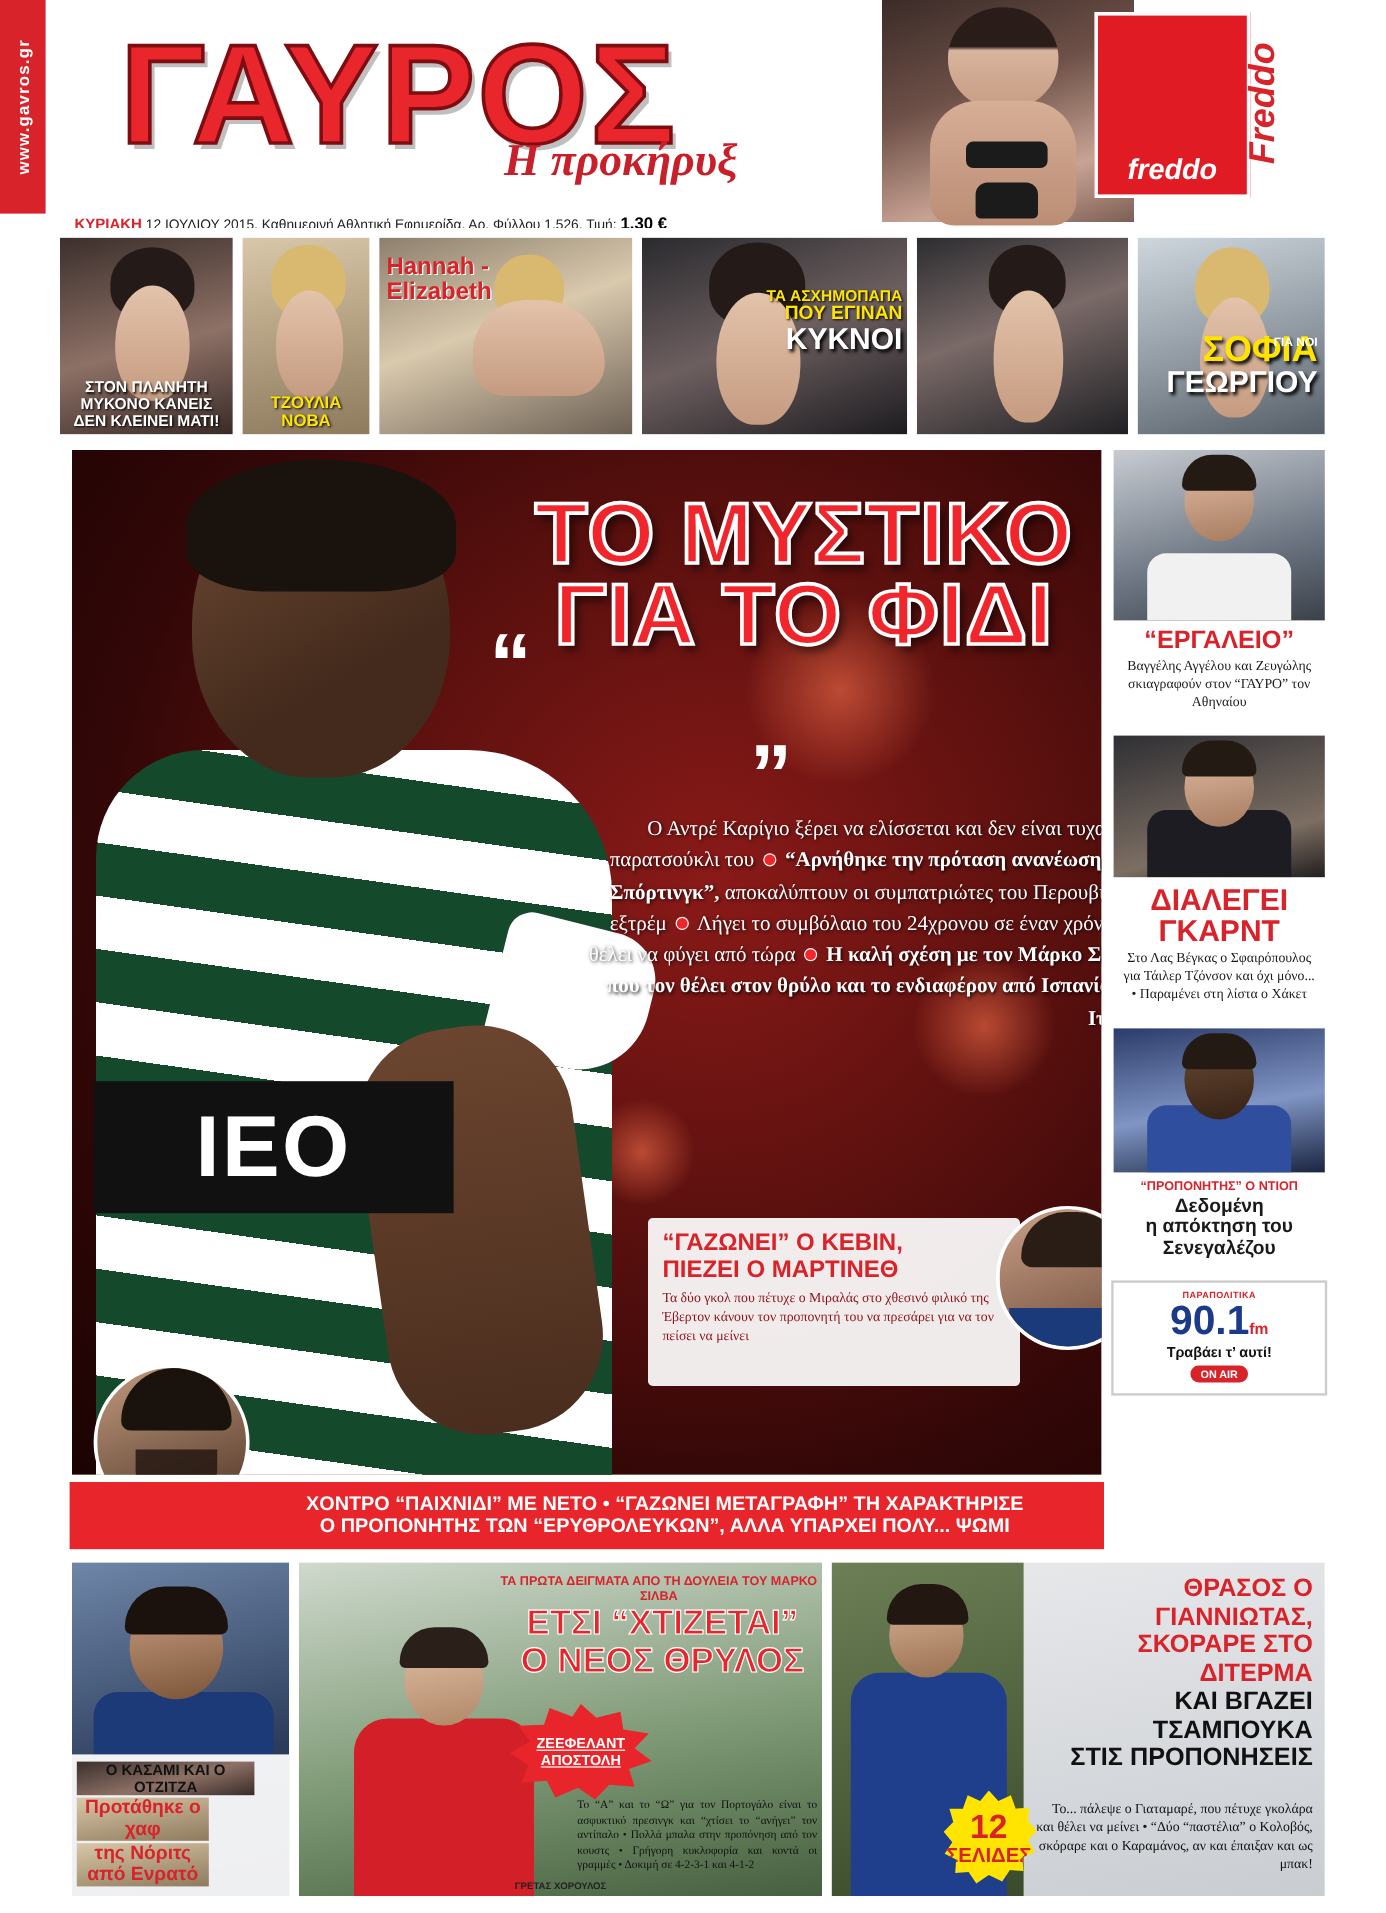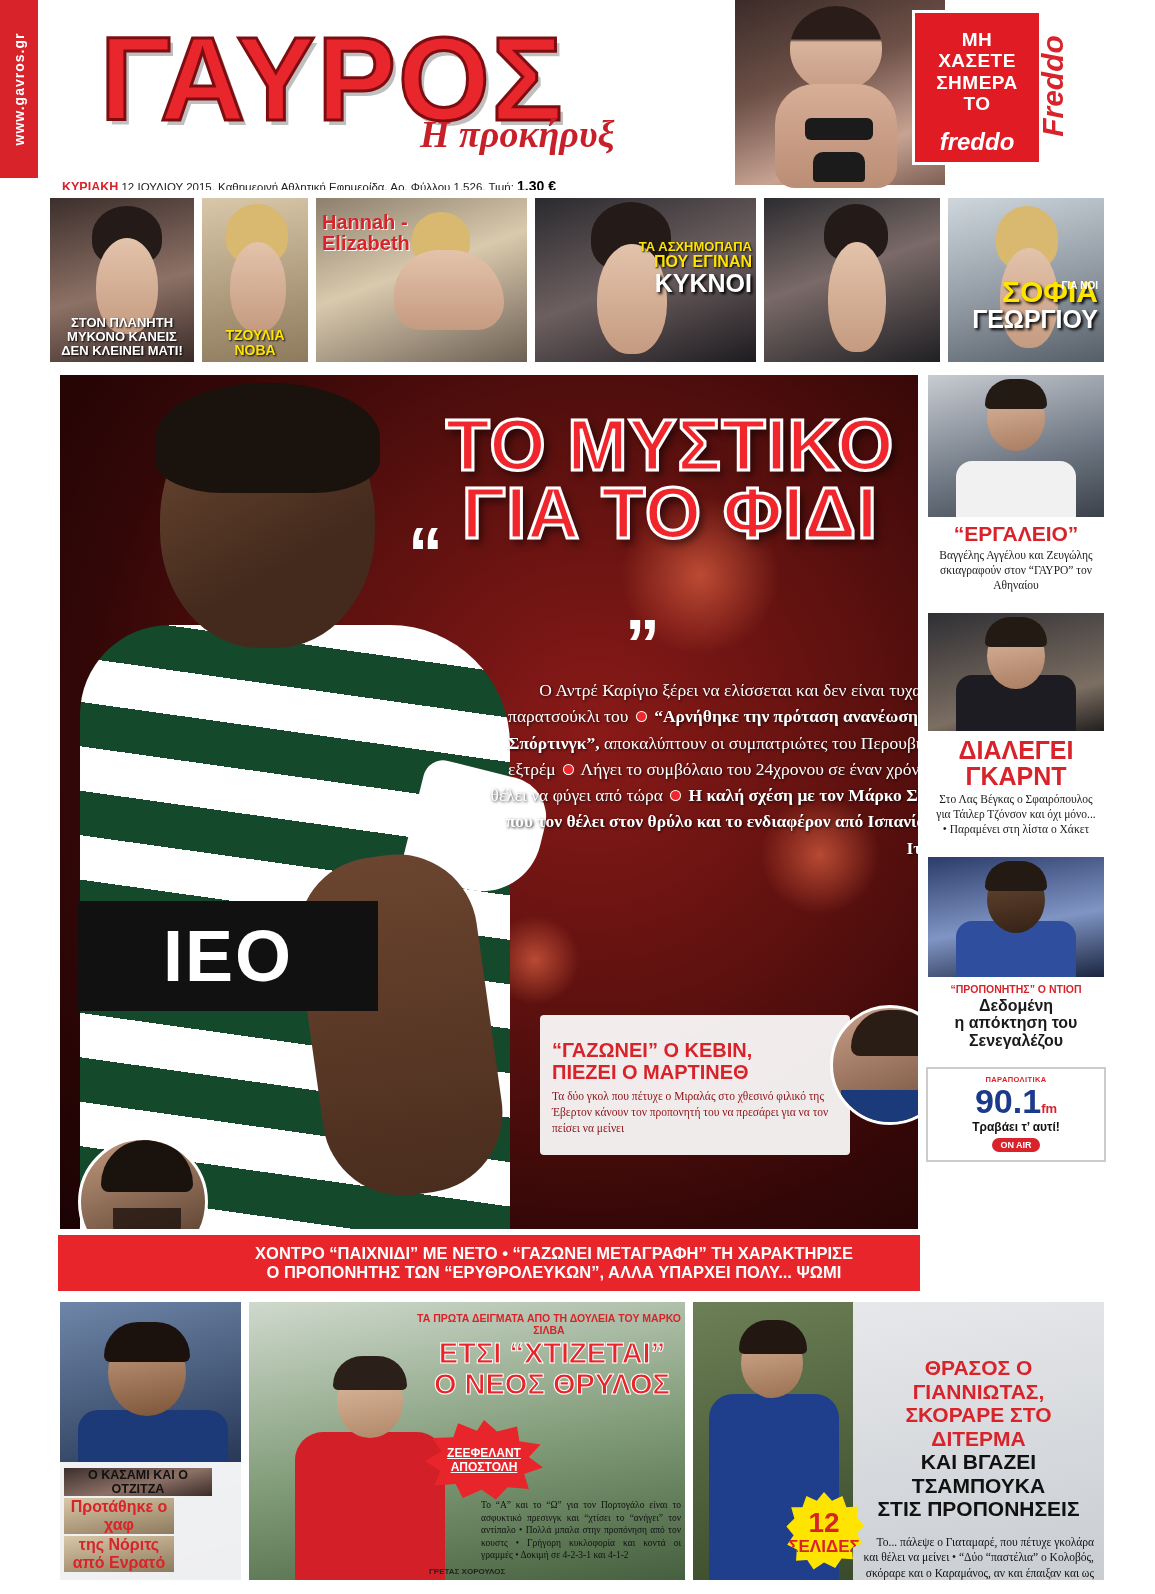--- a/index.html
+++ b/index.html
@@ -314,21 +314,21 @@
     box-shadow: 0 0 0 1px #fff;
   }
 
   
   .kevin-box {
     position: absolute;
     left: 480px; top: 640px;
     width: 310px; height: 140px;
     background: rgba(255,255,255,0.92);
     border-radius: 4px;
-    padding: 24px 12px;
+    padding: 10px 12px;
     z-index: 7;
   }
   .kevin-box .kb-t1 {
     color: #d8232a; font-weight: bold; font-size: 20px; line-height: 1.1;
   }
   .kevin-box .kb-body {
     margin-top: 6px;
     font-family: "Liberation Serif", serif;
     color: #8d1116; font-size: 11.5px; line-height: 1.38;
   }
@@ -478,24 +478,24 @@
 
   .bs3 { flex: 1; background: linear-gradient(170deg,#e9eaec,#c9cdd2); display: flex; }
   .bs3 .photo {
     width: 160px; position: relative;
     background: linear-gradient(165deg,#6d7f56,#394b2a);
   }
   .bs3 .photo .head { position: absolute; left: 48px; top: 26px; width: 62px; height: 70px; border-radius: 50%; background: linear-gradient(170deg,#d8b094,#9a7252); }
   .bs3 .photo .hair { position: absolute; left: 46px; top: 18px; width: 68px; height: 34px; background: #221811; border-radius: 34px 34px 6px 6px; }
   .bs3 .photo .kit { position: absolute; left: 16px; top: 92px; width: 130px; height: 190px; background: #1f3f8c; border-radius: 24px 24px 0 0; }
   .bs3 .txt { flex: 1; padding: 10px 10px 8px 10px; }
-  .bs3 .hl { color: #d8232a; font-weight: bold; font-size: 21px; line-height: 1.12; text-align: center; margin-top: 44px; }
+  .bs3 .hl { color: #d8232a; font-weight: bold; font-size: 21px; line-height: 1.12; text-align: right; }
   .bs3 .hl .dk { color: #111; }
   .bs3 .bd {
-    margin-top: 14px; text-align: right;
+    margin-top: 24px; text-align: right;
     font-family: "Liberation Serif", serif;
     font-size: 11.5px; color: #111; line-height: 1.36;
   }
   .pages-badge {
     position: absolute; left: 726px; bottom: 10px;
     width: 80px; height: 80px;
     background: #ffe400; color: #d8232a;
     font-weight: bold; font-size: 17px;
     display: flex; flex-direction: column; align-items: center; justify-content: center;
     line-height: 1.05;
@@ -525,26 +525,20 @@
   </div>
 
   <div class="mast-photo">
     <div class="head"></div>
     <div class="torso"></div>
     <div class="swim"></div>
     <div class="swim2"></div>
   </div>
 
   <div class="freddo-box">
-    <div class="txt">
-      <div>ΜΗ</div>
-      <div>ΧΑΣΕΤΕ</div>
-      <div>ΣΗΜΕΡΑ</div>
-      <div>ΤΟ</div>
-    </div>
     <div class="cupline">freddo</div>
   </div>
   <div class="freddo-vert">
     <span>Freddo</span>
   </div>
 </div>
 
 <div class="teaser-strip">
 
   <div class="teaser t1">

